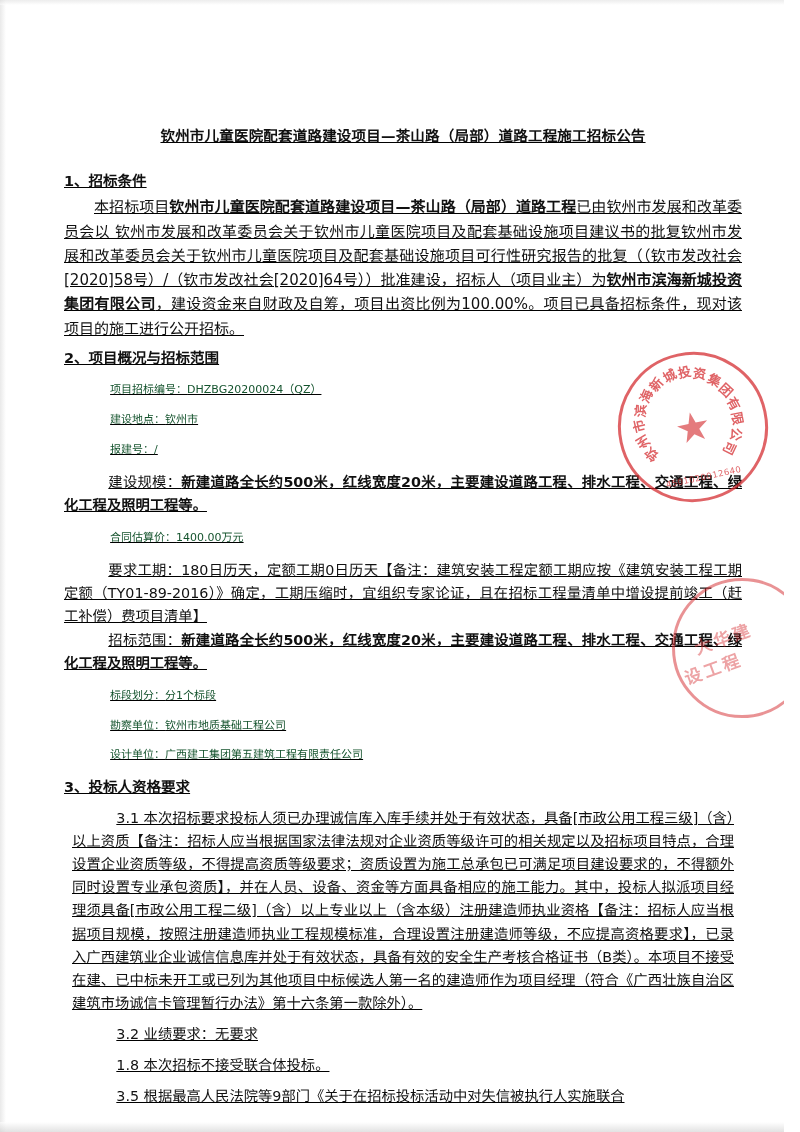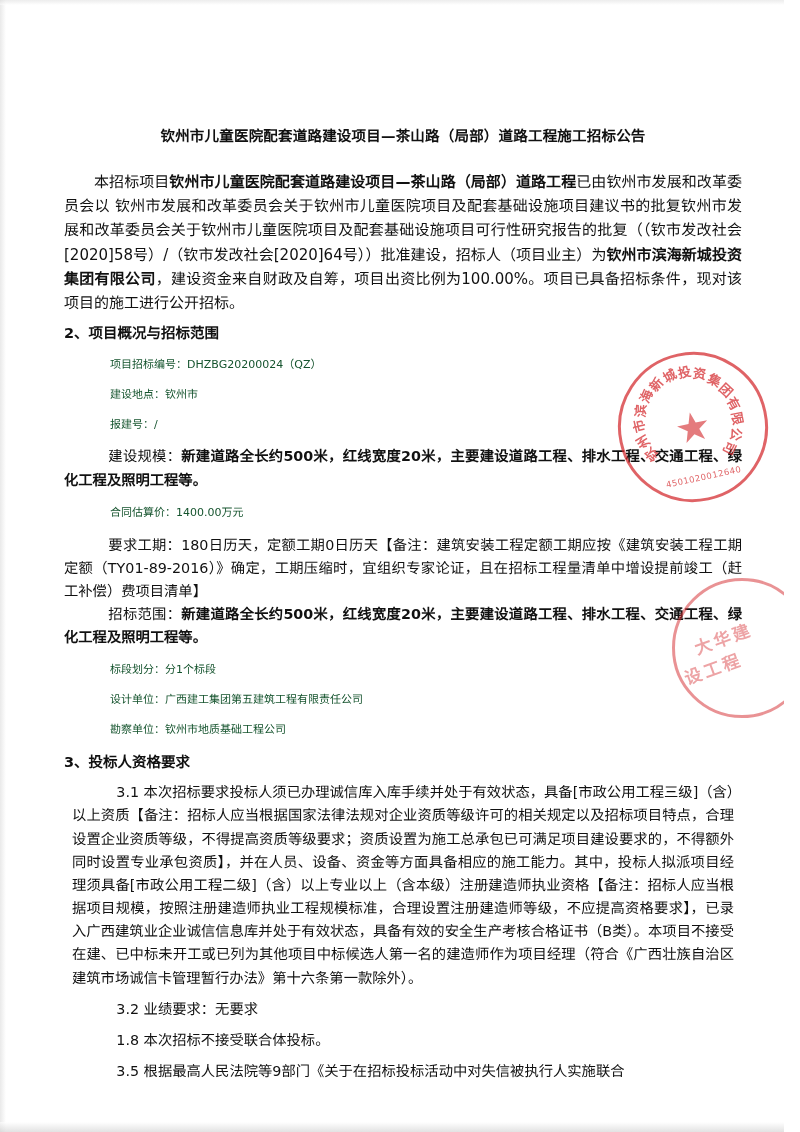--- a/index.html
+++ b/index.html
@@ -37,20 +37,21 @@
     position: absolute;
     bottom: 0; left: 0;
     width: 100%; height: 10px;
     background: linear-gradient(to top, #cfcfcf, #ffffff);
     opacity: .6;
   }
   .content {
     position: relative;
     padding: 126px 58px 0 64px;
     z-index: 3;
+    text-decoration: underline;
   }
   .doc-title {
     text-align: center;
     font-family: "DejaVu Sans", "Liberation Sans", sans-serif;
     font-weight: bold;
     font-size: 14.5px;
     letter-spacing: 0.2px;
     color: #111;
     margin: 0 0 22px 0;
     line-height: 1.5;
@@ -227,41 +228,42 @@
 
   <div class="seal" id="seal-second">
     <div class="s2-label">大华建</div>
     <div class="s2-label2">设工程</div>
   </div>
   <div class="seal-mask"></div>
 
   <div class="content">
     <h1 class="doc-title">钦州市儿童医院配套道路建设项目—茶山路（局部）道路工程施工招标公告</h1>
 
+    <div class="section-head">1、招标条件</div>
     <p class="para indent2">
       <span>本招标项目</span><span class="bold">钦州市儿童医院配套道路建设项目—茶山路（局部）道路工程</span><span>已由钦州市发展和改革委员会以 钦州市发展和改革委员会关于钦州市儿童医院项目及配套基础设施项目建议书的批复钦州市发展和改革委员会关于钦州市儿童医院项目及配套基础设施项目可行性研究报告的批复（（钦市发改社会[2020]58号）/（钦市发改社会[2020]64号））批准建设，招标人（项目业主）为</span><span class="bold">钦州市滨海新城投资集团有限公司</span><span>，建设资金来自财政及自筹，项目出资比例为100.00%。项目已具备招标条件，现对该项目的施工进行公开招标。</span>
     </p>
 
     <div class="section-head">2、项目概况与招标范围</div>
 
     <p class="field"><span>项目招标编号：</span><span>DHZBG20200024（QZ）</span></p>
     <p class="field"><span>建设地点：</span><span>钦州市</span></p>
     <p class="field"><span>报建号：</span><span>/</span></p>
 
     <p class="field-wide"><span class="lead">建设规模：</span><span class="bold">新建道路全长约500米，红线宽度20米，主要建设道路工程、排水工程、交通工程、绿化工程及照明工程等。</span></p>
 
     <p class="field"><span>合同估算价：</span><span>1400.00万元</span></p>
 
     <p class="field-wide"><span class="lead">要求工期：</span><span>180日历天，定额工期0日历天【备注：建筑安装工程定额工期应按《建筑安装工程工期定额（TY01-89-2016）》确定，工期压缩时，宜组织专家论证，且在招标工程量清单中增设提前竣工（赶工补偿）费项目清单】</span></p>
 
     <p class="field-wide"><span class="lead">招标范围：</span><span class="bold">新建道路全长约500米，红线宽度20米，主要建设道路工程、排水工程、交通工程、绿化工程及照明工程等。</span></p>
 
     <p class="field"><span>标段划分：</span><span>分1个标段</span></p>
+    <p class="field"><span>勘察单位：</span><span>钦州市地质基础工程公司</span></p>
     <p class="field"><span>设计单位：</span><span>广西建工集团第五建筑工程有限责任公司</span></p>
-    <p class="field"><span>勘察单位：</span><span>钦州市地质基础工程公司</span></p>
 
     <div class="section-head">3、投标人资格要求</div>
 
     <p class="sub"><span class="lead">3.1 本次招标要求投标人须已办理诚信库入库手续并处于有效状态，具备[市政公用工程三级]（含）以上资质【备注：招标人应当根据国家法律法规对企业资质等级许可的相关规定以及招标项目特点，合理设置企业资质等级，不得提高资质等级要求；资质设置为施工总承包已可满足项目建设要求的，不得额外同时设置专业承包资质】，并在人员、设备、资金等方面具备相应的施工能力。其中，投标人拟派项目经理须具备[市政公用工程二级]（含）以上专业以上（含本级）注册建造师执业资格【备注：招标人应当根据项目规模，按照注册建造师执业工程规模标准，合理设置注册建造师等级，不应提高资格要求】，已录入广西建筑业企业诚信信息库并处于有效状态，具备有效的安全生产考核合格证书（B类）。本项目不接受在建、已中标未开工或已列为其他项目中标候选人第一名的建造师作为项目经理（符合《广西壮族自治区建筑市场诚信卡管理暂行办法》第十六条第一款除外）。</span></p>
     <p class="sub"><span class="lead">3.2 业绩要求：无要求</span></p>
     <p class="sub"><span class="lead">1.8 本次招标不接受联合体投标。</span></p>
     <p class="sub"><span class="lead">3.5 根据最高人民法院等9部门《关于在招标投标活动中对失信被执行人实施联合</span></p>
   </div>
 </div>
 

